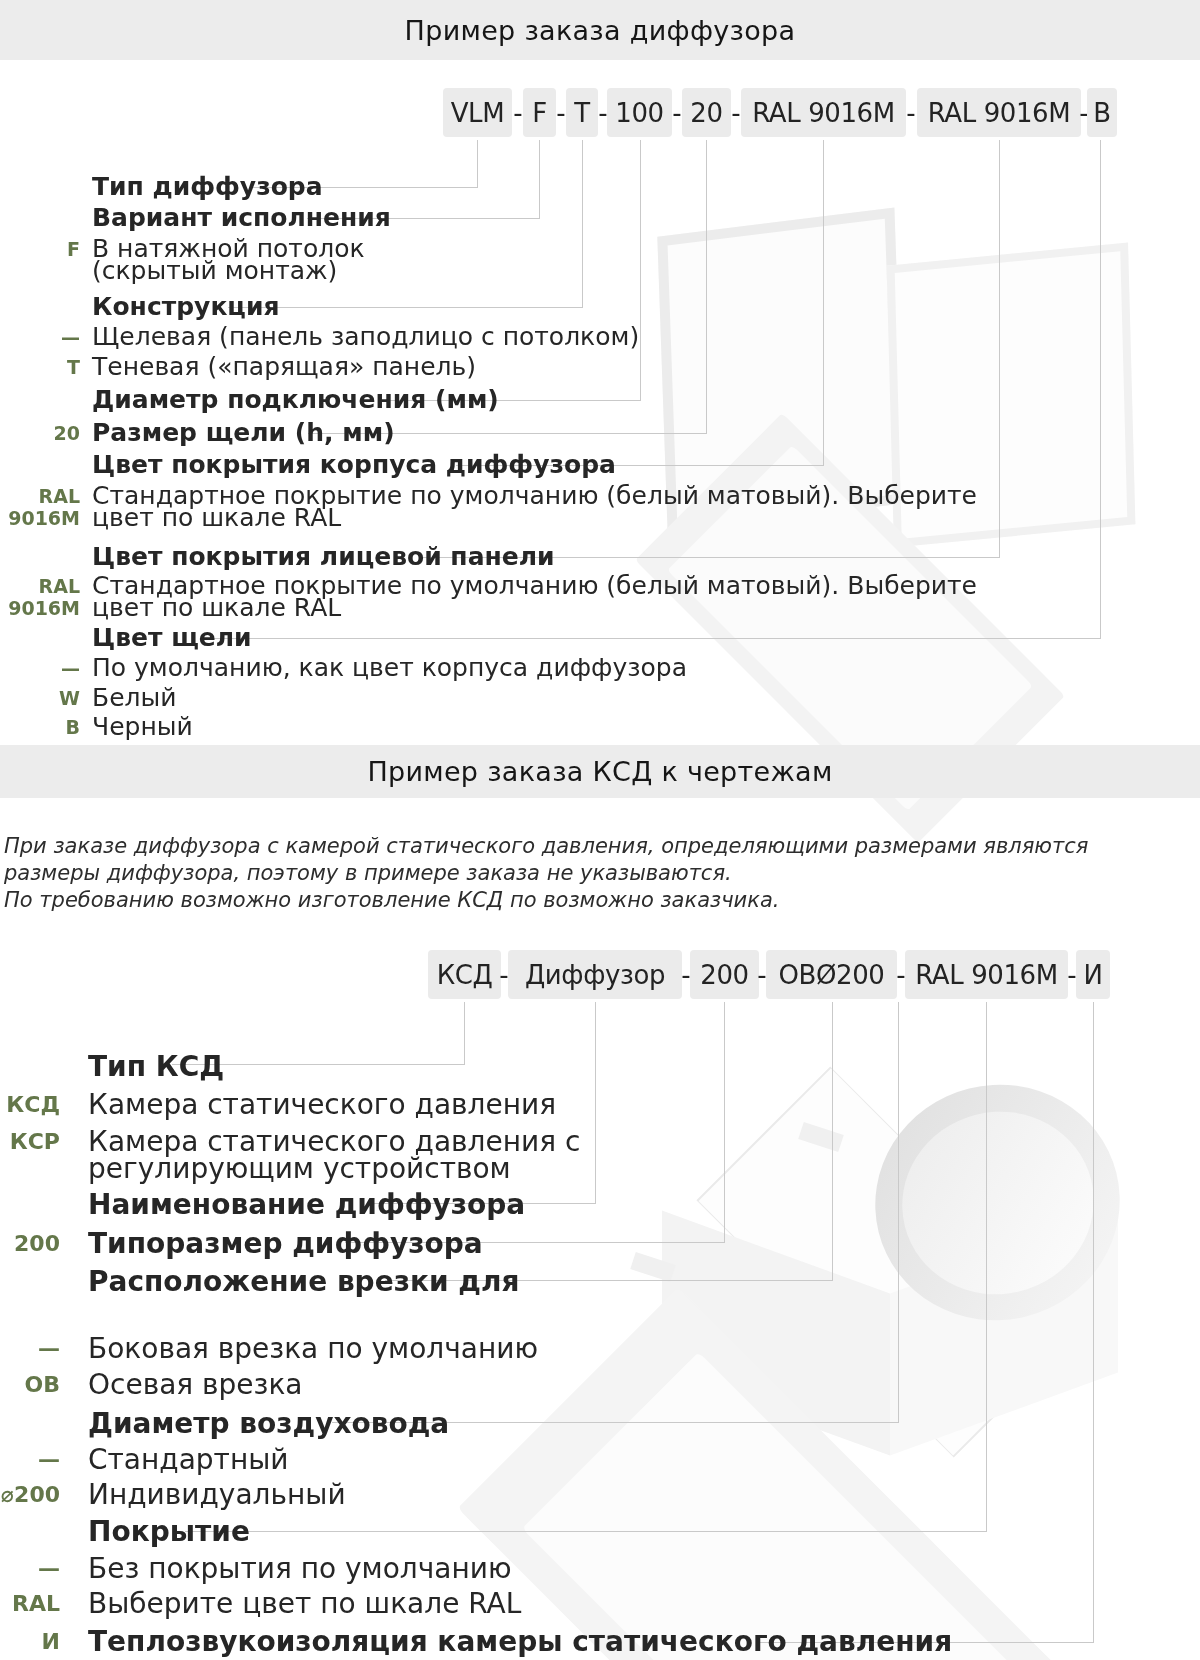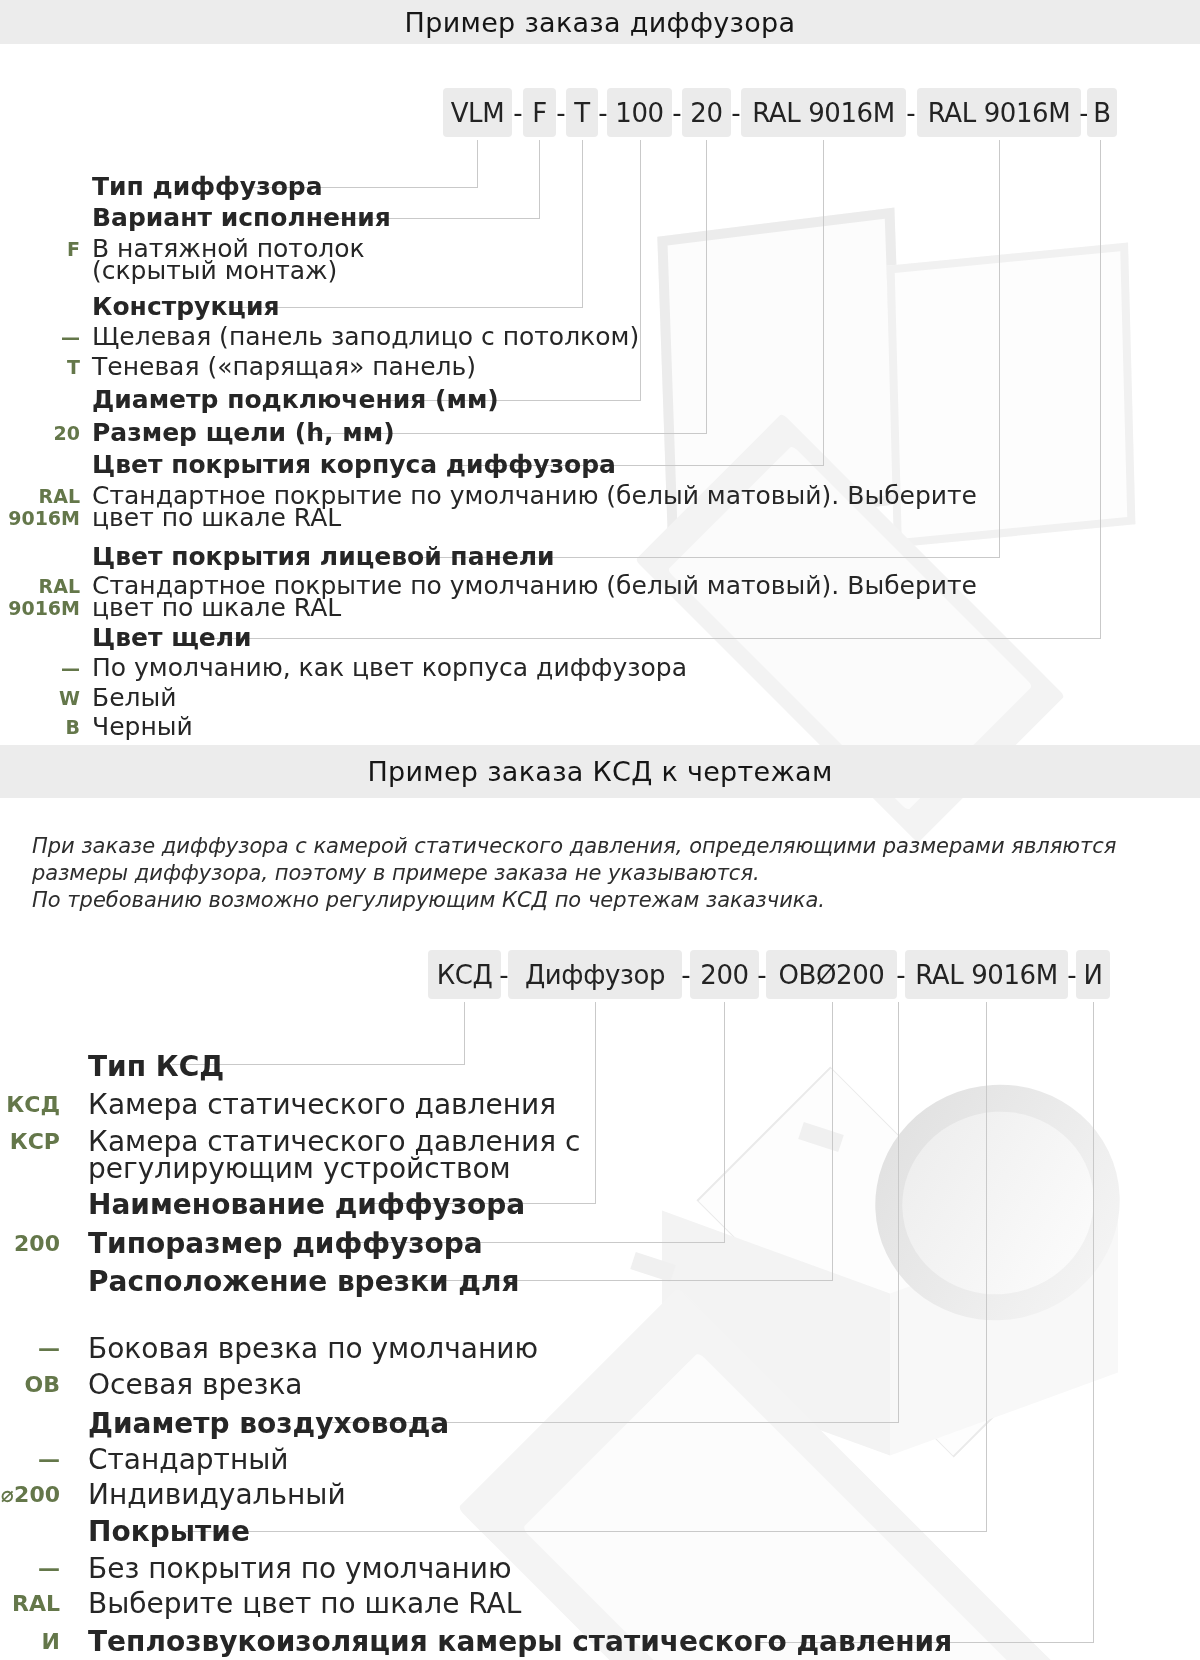--- a/index.html
+++ b/index.html
@@ -24,21 +24,21 @@
   .lrow .txt{position:absolute;top:0;white-space:nowrap;color:#262626;}
   .lrow .txt .ln{display:block;}
   .lrow .code .ln{display:block;}
   .s1 .code{width:80px;font-size:19px;line-height:22px;}
   .s1 .txt{left:92px;font-size:25px;line-height:22px;}
   .s2 .code{width:60px;font-size:22px;line-height:27px;}
   .s2 .txt{left:88px;font-size:28px;line-height:27px;}
   .b{font-weight:700;color:#121212;}
   
   .note{position:absolute;left:4px;top:833px;z-index:3;font-style:italic;font-size:21px;
-        line-height:27px;color:#2d2d2d;margin-left:28px;}
+        line-height:27px;color:#2d2d2d;}
   .note .ln{display:block;white-space:nowrap;}
   
   .art{position:absolute;z-index:0;}
   .frame{border-style:solid;}
   .diamond{transform:rotate(45deg) scaleY(.52);}
   .ell{border-radius:50%;}
 </style>
 </head>
 <body>
 
@@ -84,21 +84,21 @@
   <div class="vline" style="left:986px;top:1002px;height:530px;"></div>
   <div class="vline" style="left:1093px;top:1002px;height:641px;"></div>
   <div class="hline" style="left:172px;top:1064px;width:293px;"></div>
   <div class="hline" style="left:372px;top:1203px;width:224px;"></div>
   <div class="hline" style="left:345px;top:1242px;width:380px;"></div>
   <div class="hline" style="left:385px;top:1280px;width:448px;"></div>
   <div class="hline" style="left:332px;top:1422px;width:567px;"></div>
   <div class="hline" style="left:185px;top:1531px;width:802px;"></div>
   <div class="hline" style="left:760px;top:1642px;width:334px;"></div>
 
-  <div class="bar" style="top:0;height:44px;">
+  <div class="bar" style="top:0;height:60px;">
     <span class="t">Пример заказа диффузора</span>
   </div>
 
   <div class="seg" style="left:443px;top:88px;width:69px;">VLM</div>
   <div class="dash" style="left:518px;top:88px;">-</div>
   <div class="seg" style="left:523px;top:88px;width:33px;">F</div>
   <div class="dash" style="left:561px;top:88px;">-</div>
   <div class="seg" style="left:566px;top:88px;width:32px;">T</div>
   <div class="dash" style="left:603px;top:88px;">-</div>
   <div class="seg" style="left:607px;top:88px;width:65px;">100</div>
@@ -184,21 +184,21 @@
     <span class="txt">Черный</span>
   </div>
 
   <div class="bar" style="top:745px;height:53px;">
     <span class="t">Пример заказа КСД к чертежам</span>
   </div>
 
   <div class="note">
     <span class="ln">При заказе диффузора с камерой статического давления, определяющими размерами являются</span>
     <span class="ln">размеры диффузора, поэтому в примере заказа не указываются.</span>
-    <span class="ln">По требованию возможно регулирующим КСД по чертежам заказчика.</span>
+    <span class="ln">По требованию возможно изготовление КСД по возможно заказчика.</span>
   </div>
 
   <div class="seg" style="left:428px;top:950px;width:73px;">КСД</div>
   <div class="dash" style="left:504px;top:950px;">-</div>
   <div class="seg" style="left:508px;top:950px;width:174px;text-align:center;">Диффузор</div>
   <div class="dash" style="left:686px;top:950px;">-</div>
   <div class="seg" style="left:690px;top:950px;width:69px;">200</div>
   <div class="dash" style="left:762px;top:950px;">-</div>
   <div class="seg" style="left:766px;top:950px;width:131px;">ОВØ200</div>
   <div class="dash" style="left:901px;top:950px;">-</div>

